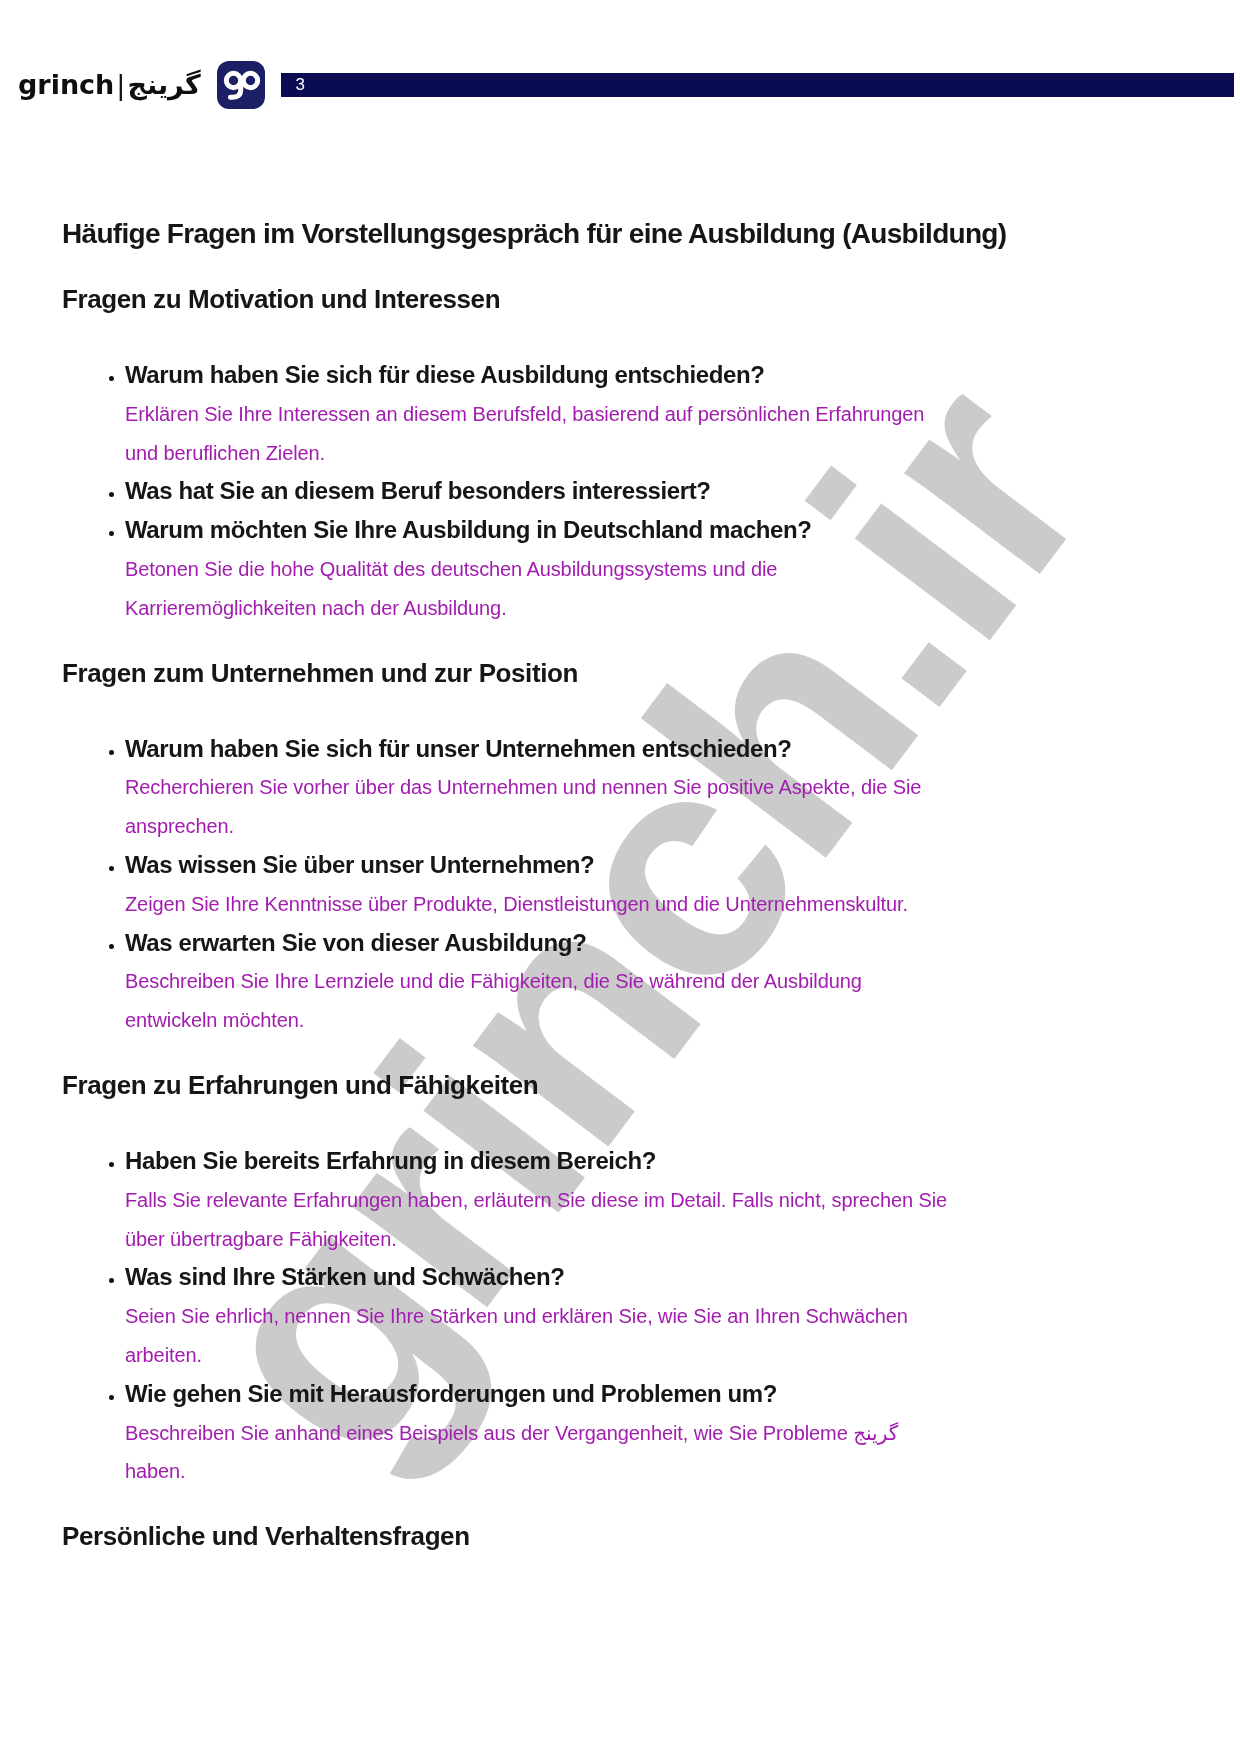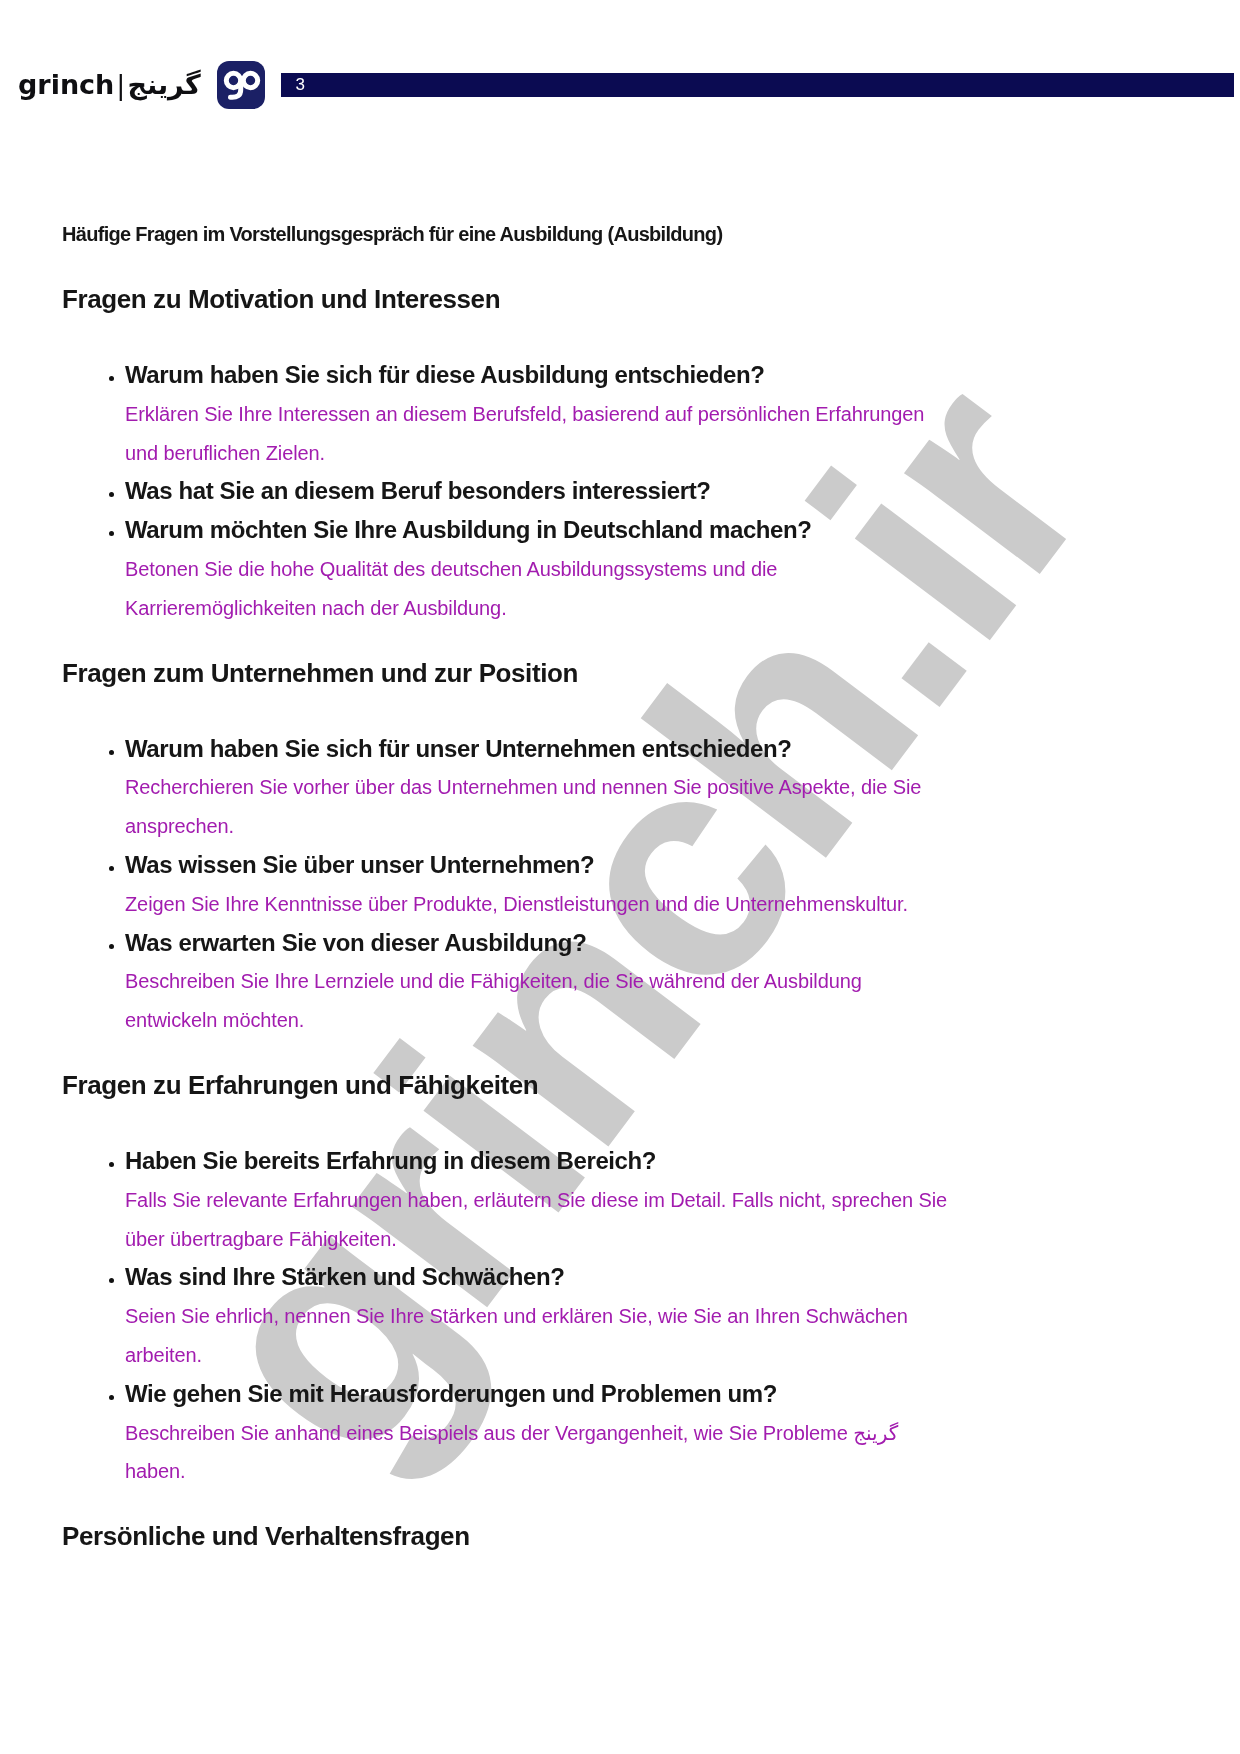--- a/index.html
+++ b/index.html
@@ -32,21 +32,21 @@
   .go-icon { width:48px; height:48px; margin-left:16px; flex:none; }
   .page-bar {
     flex:1; height:24px; background:#0b0b52;
     margin-left:16px; display:flex; align-items:center;
     padding-left:15px; box-sizing:border-box;
   }
   .page-num { color:#ffffff; font-size:17px; line-height:24px; }
   
   .content { position:relative; z-index:1; padding:0 135px 0 62px; }
   .title {
-    font-size:20px; font-weight:700; letter-spacing:-0.7px;
+    font-size:28px; font-weight:700; letter-spacing:-0.7px;
     color:#161616; margin:105px 0 0 0; line-height:40px;
   }
   .section-heading {
     font-size:26px; font-weight:700; letter-spacing:-0.4px;
     color:#161616; margin:32px 0 0 0; line-height:26px;
   }
   .qa-list { margin:44px 0 0 0; padding:0 0 0 63px; list-style:disc; }
   .qa-item { line-height:38.8px; color:#262626; }
   .qa-item::marker { color:#111111; font-size:16px; }
   .question {

